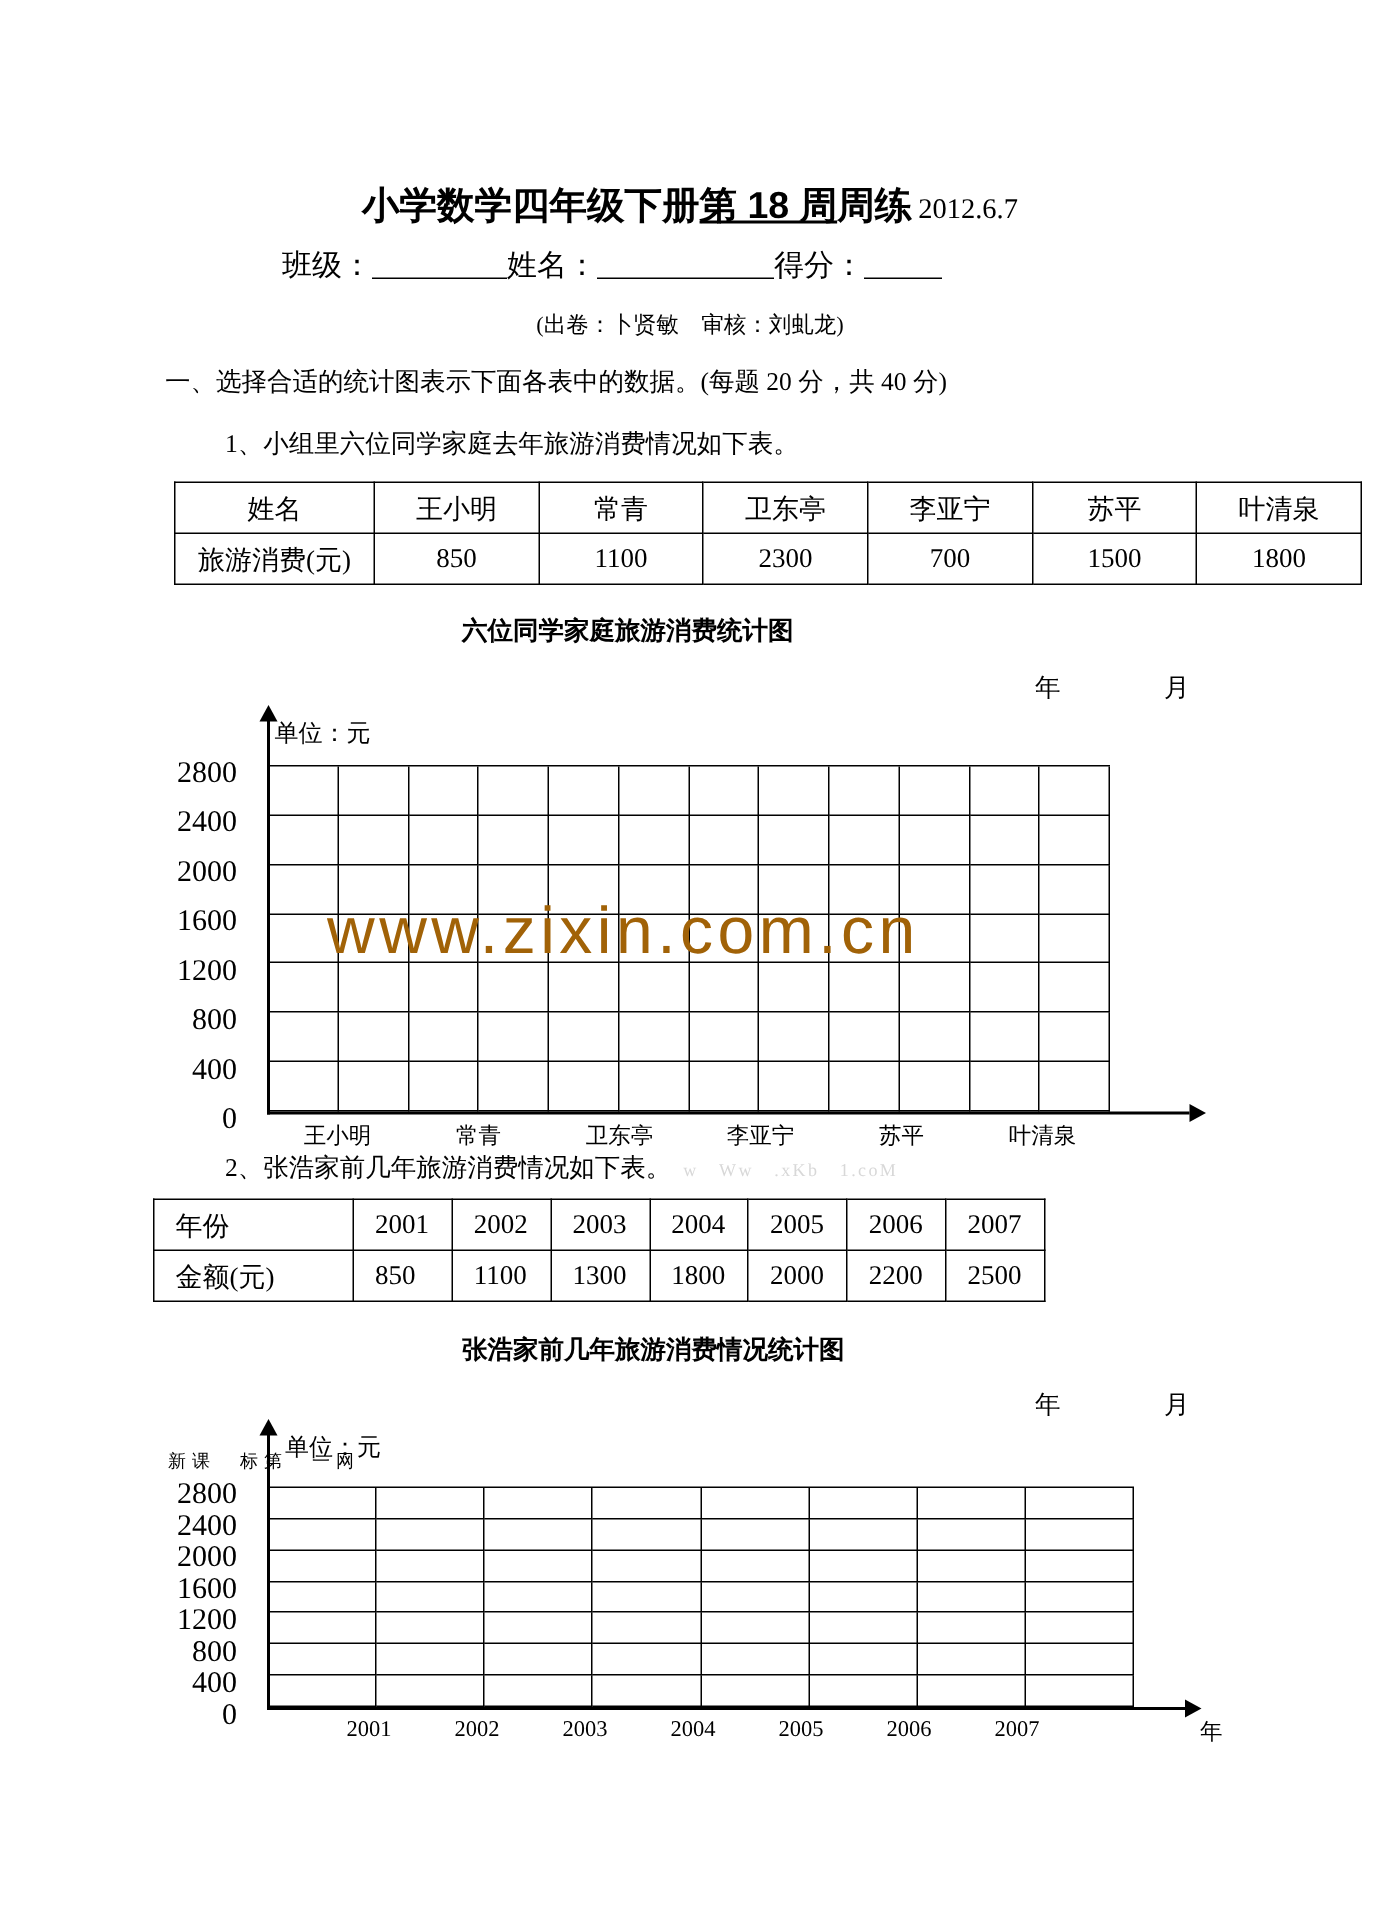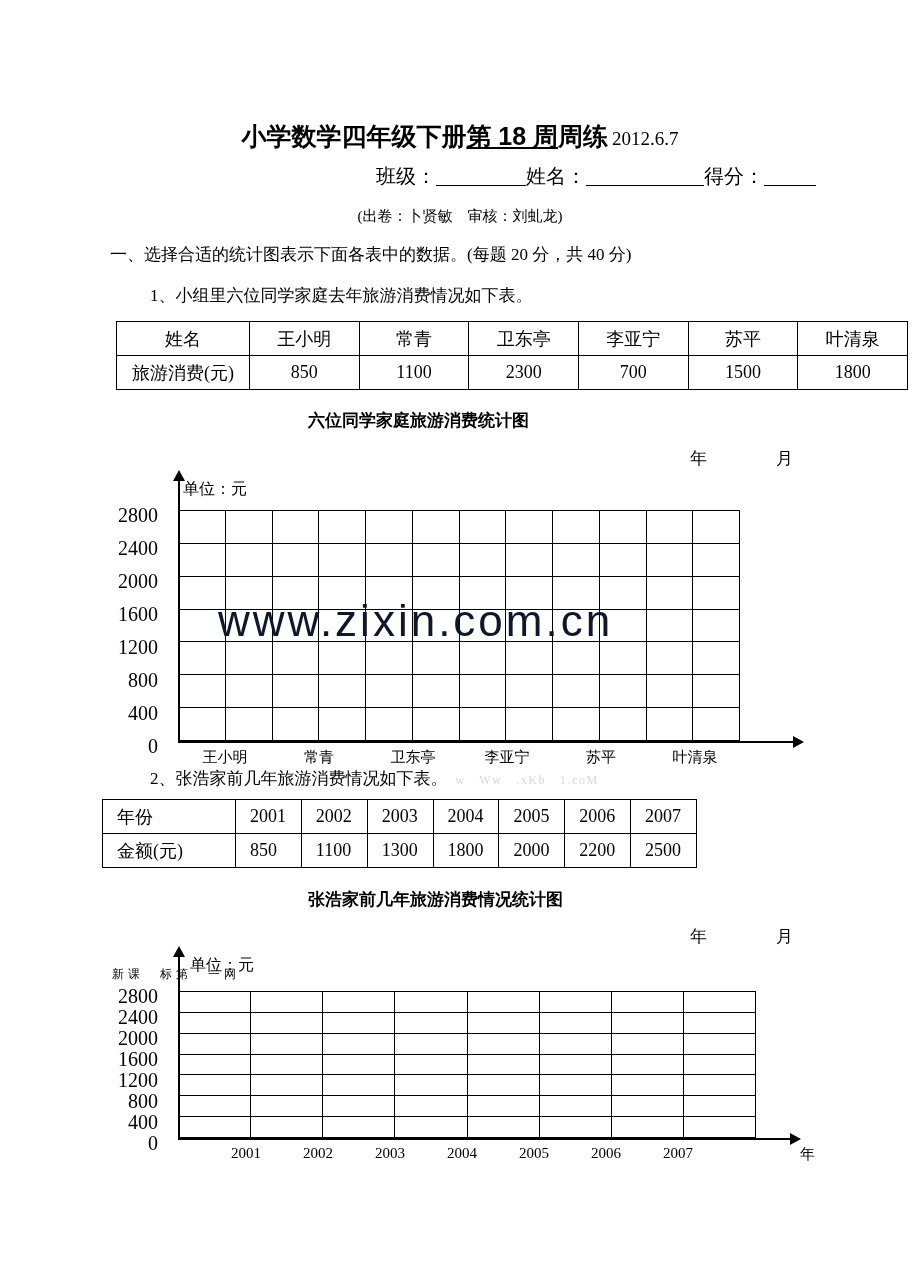--- a/index.html
+++ b/index.html
@@ -43,21 +43,21 @@
     font-family: "Liberation Serif", "DejaVu Serif", serif;
     font-weight: normal;
     font-size: 19px;
     margin-left: 4px;
   }
 
   .fill-row {
     position: absolute;
     left: 0; top: 163px;
     width: 816px;
-    text-align: right;
+    text-align: center;
     font-size: 20px;
     white-space: nowrap;
   }
   .blank-s { display:inline-block; border-bottom: 1px solid #000; width: 90px; height: 20px; vertical-align: -3px;}
   .blank-m { display:inline-block; border-bottom: 1px solid #000; width: 118px; height: 20px; vertical-align: -3px;}
   .blank-xs{ display:inline-block; border-bottom: 1px solid #000; width: 52px;  height: 20px; vertical-align: -3px;}
 
   .credits-row {
     position: absolute;
     left: 0; top: 207px;
@@ -203,21 +203,21 @@
     font-size: 15px;
     white-space: nowrap;
   }
 
   
   .wm-big {
     position: absolute;
     left: 218px; top: 596px;
     font-family: "Liberation Sans", "DejaVu Sans", sans-serif;
     font-size: 44px;
-    color: #0f172a;
+    color: #a16207;
     letter-spacing: 3px;
     white-space: nowrap;
     pointer-events: none;
   }
   .wm-small {
     position: absolute;
     left: 112px; top: 966px;
     font-size: 12px;
     color: #000000;
     letter-spacing: 4px;

